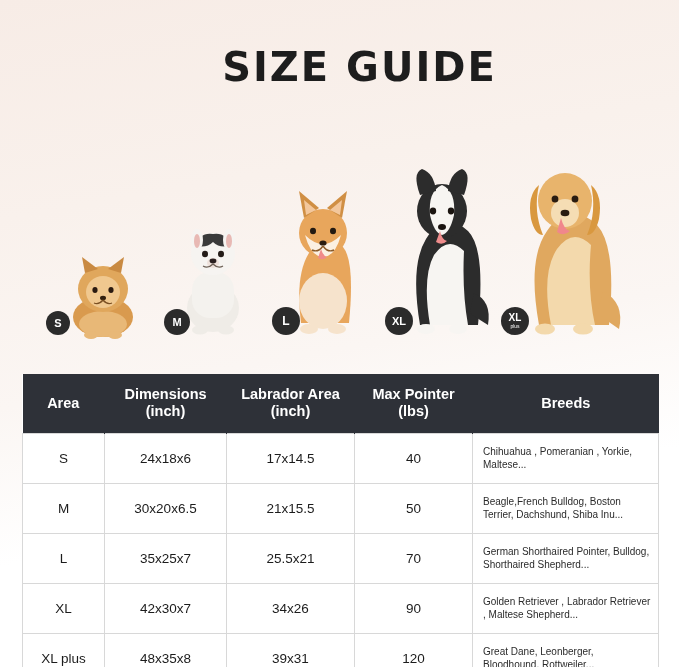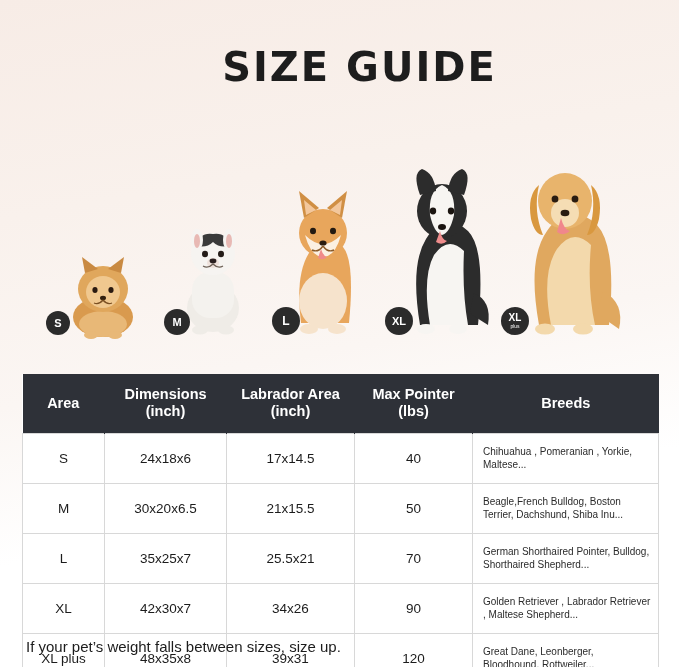--- a/index.html
+++ b/index.html
@@ -307,15 +307,14 @@
           <td>XL plus</td>
           <td>48x35x8</td>
           <td>39x31</td>
           <td>120</td>
           <td class="breeds">Great Dane, Leonberger, Bloodhound, Rottweiler...</td>
         </tr>
       </tbody>
     </table>
   </div>
 
-  <div class="footnote">If your pet’s weight falls between sizes, size up.</div>
 
 </div>
 
 </body></html>

